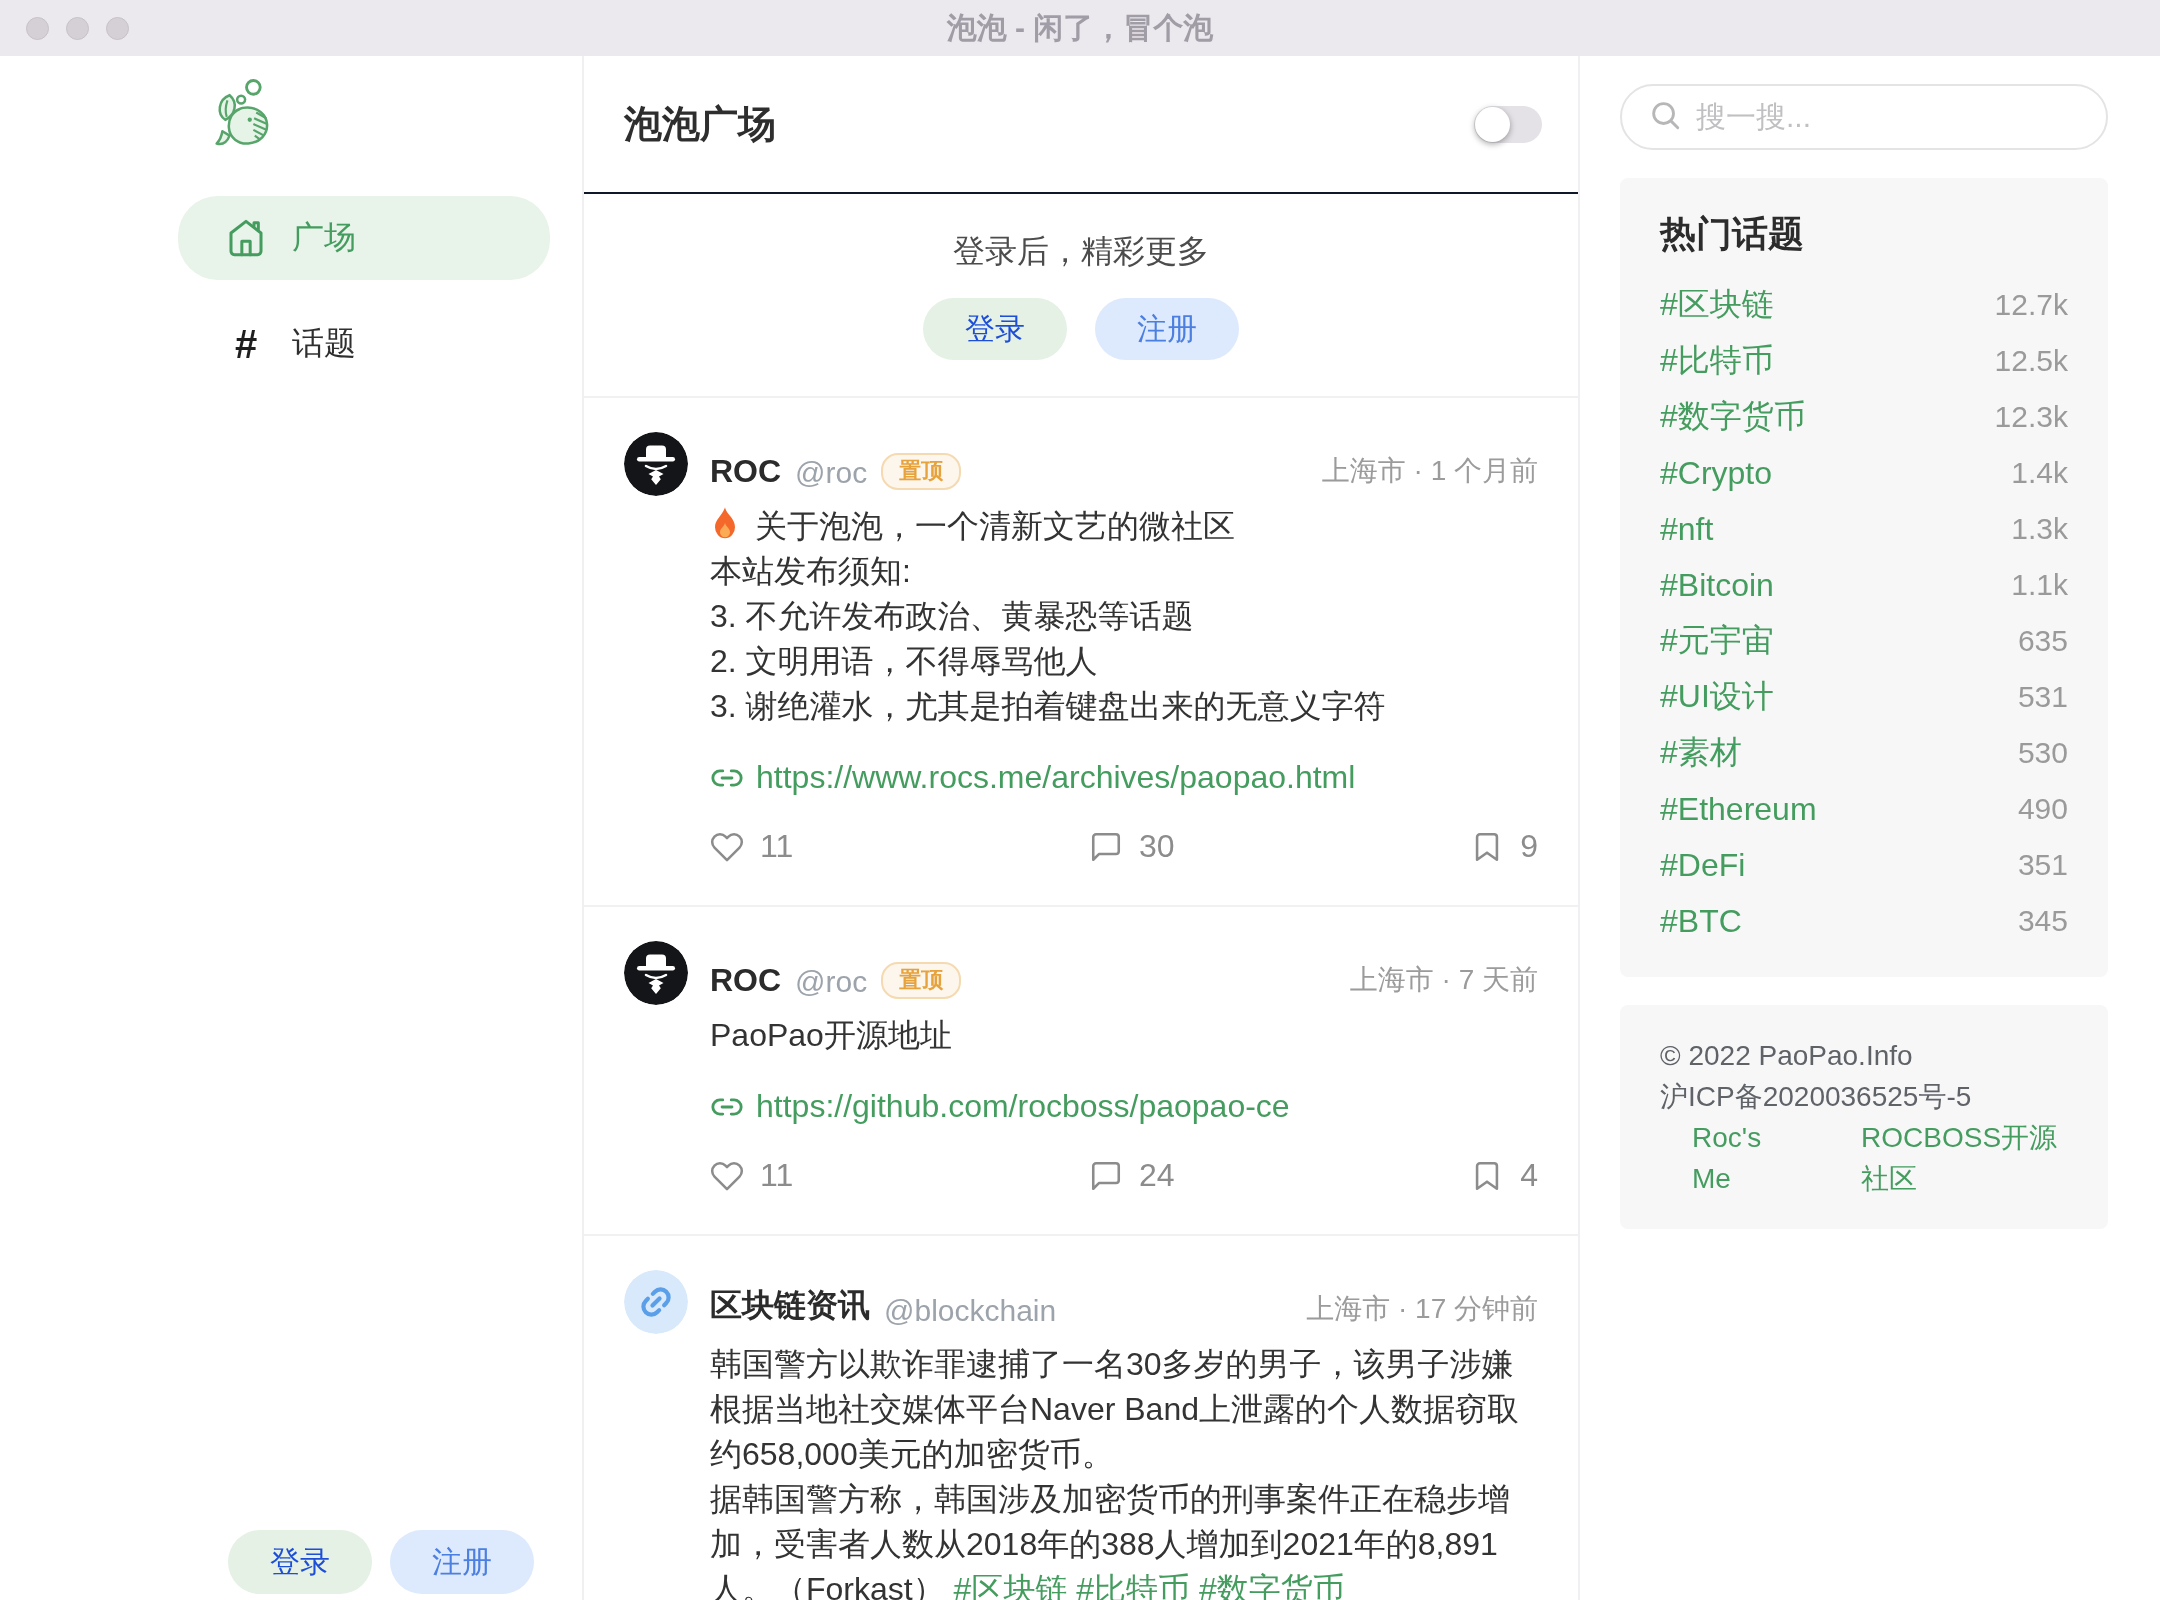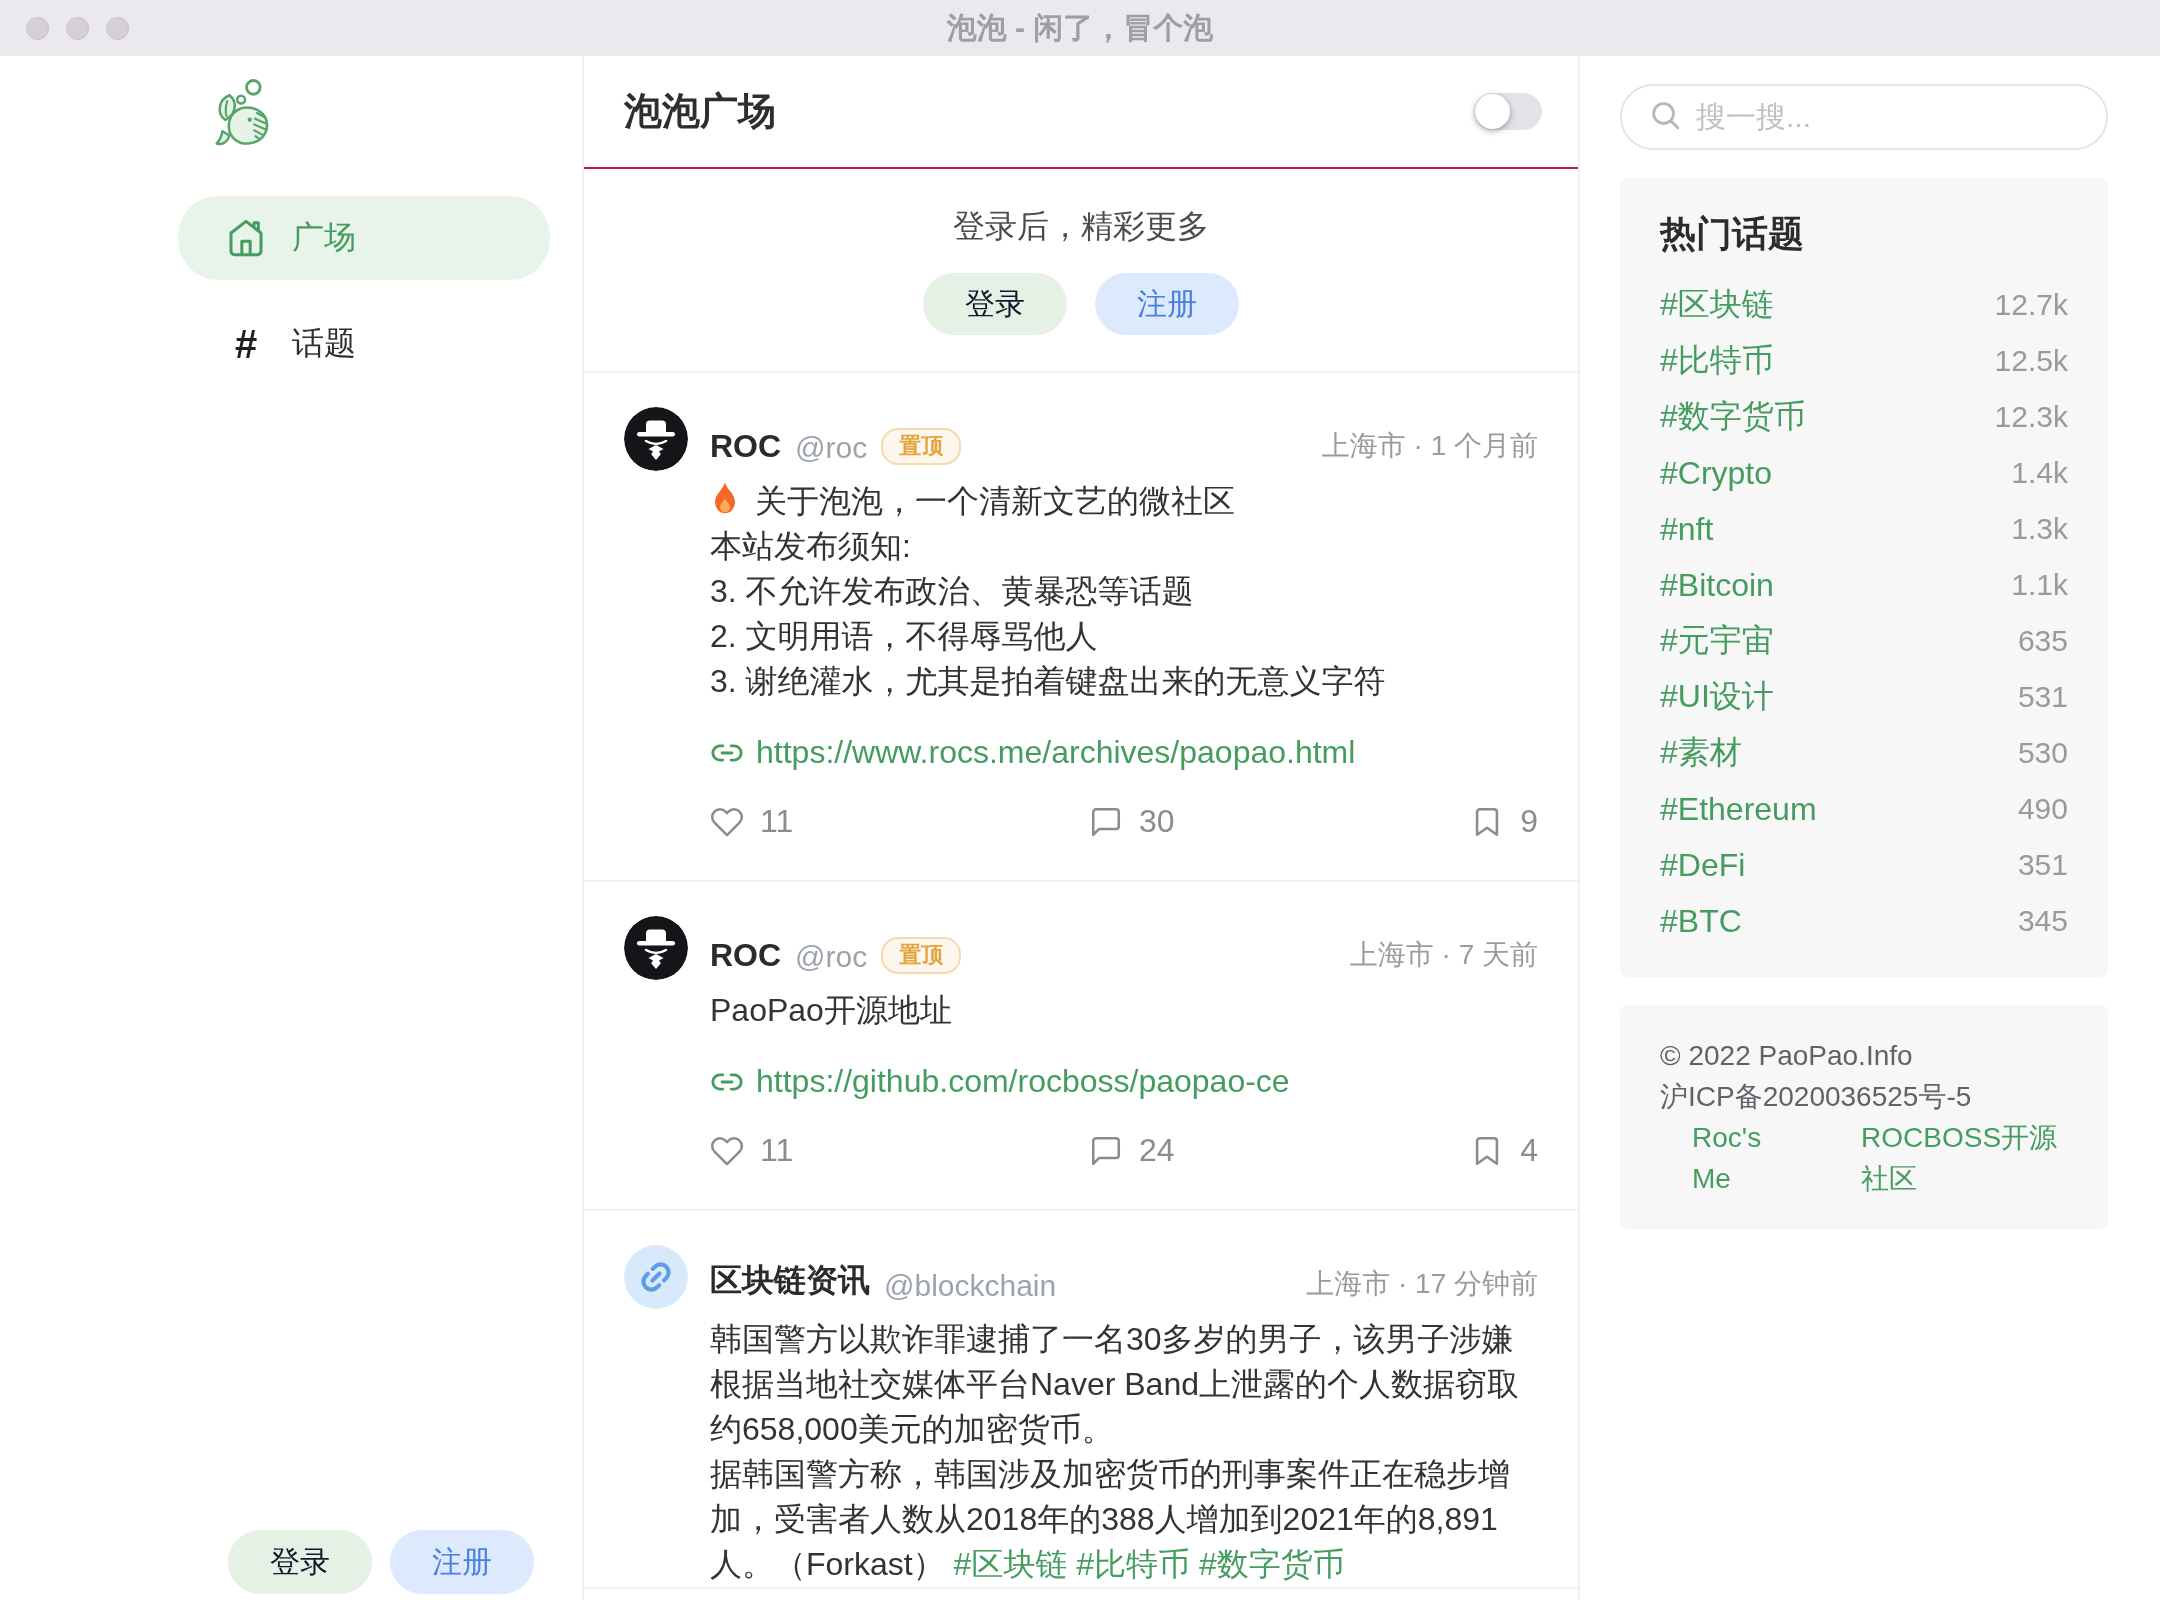--- a/index.html
+++ b/index.html
@@ -22,26 +22,26 @@
   .logo svg { width:72px; height:76px; }
   nav { margin-top:44px; }
   .nav-item { width:372px; height:84px; margin-left:178px; border-radius:40px; display:flex; align-items:center; padding-left:48px; gap:26px; font-size:32px; color:#2f2f2f; cursor:pointer; }
   .nav-item.active { background:#e8f3e9; color:var(--green,#459c5f); font-weight:500; }
   .nav-item + .nav-item { margin-top:22px; }
   .nav-icon svg { width:40px; height:40px; display:block; }
   .nav-icon.hash { font-size:40px; font-weight:700; color:#1f1f1f; width:40px; text-align:center; }
   .auth { position:absolute; left:228px; bottom:6px; display:flex; gap:18px; }
   button { border:none; background:none; font-family:inherit; cursor:pointer; }
   .pill { height:64px; border-radius:32px; font-size:30px; font-weight:500; padding:0 42px; }
-  .pill.green { background:#e4f1e4; color:#0f172a; }
+  .pill.green { background:#e4f1e4; color:#1d4ed8; }
   .pill.blue  { background:#dde9fc; color:#4b7fe0; }
 
   
   .feed { width:996px; border-right:2px solid #f0eff1; display:flex; flex-direction:column; }
-  .feed-header { height:113px; border-bottom:2px solid #be185d; display:flex; align-items:center; justify-content:space-between; padding:0 36px 0 40px; flex:none; }
+  .feed-header { height:138px; border-bottom:2px solid #0f172a; display:flex; align-items:center; justify-content:space-between; padding:0 36px 0 40px; flex:none; }
   .feed-header h1 { font-size:38px; font-weight:700; color:#2e2e2e; }
   .toggle { width:68px; height:37px; border-radius:19px; background:#e5e2e7; position:relative; cursor:pointer; }
   .toggle .knob { position:absolute; left:1px; top:1px; width:35px; height:35px; border-radius:50%; background:#fff; box-shadow:0 2px 6px rgba(0,0,0,.35); }
 
   .cta { text-align:center; padding:36px 0 36px; border-bottom:2px solid #f1f1f2; flex:none; }
   .cta-text { font-size:32px; color:#4c4c4c; }
   .cta-btns { margin-top:24px; display:flex; justify-content:center; gap:28px; }
   .pill.lg { height:62px; }
 
   .post { display:flex; gap:22px; padding:34px 40px 0; border-bottom:2px solid #f1f1f2; }

